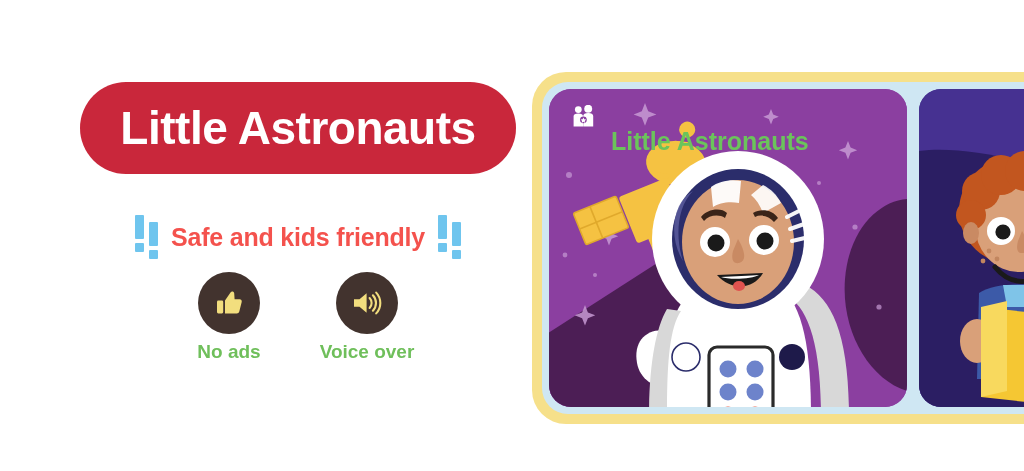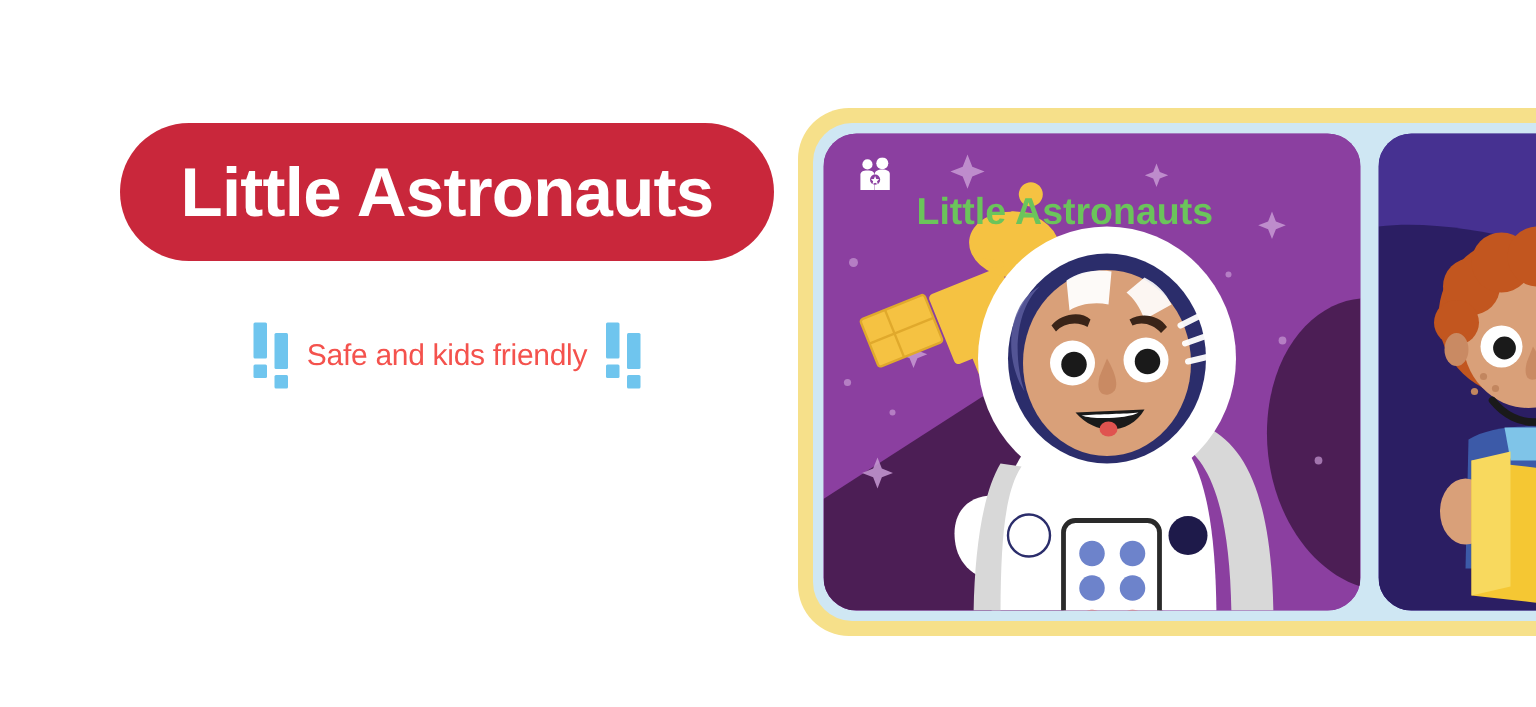--- a/index.html
+++ b/index.html
@@ -69,22 +69,22 @@
   .bang .dot {
     width: 9px; height: 9px;
     background: #6FC5EE;
     border-radius: 1px;
   }
   .bang.raised { margin-top: 0px; }
   .bang.lower  { margin-top: 7px; }
 
   #tagline-text {
     color: #F4524D;
-    font-size: 20px;
-    font-weight: normal;
+    font-size: 25px;
+    font-weight: bold;
     white-space: nowrap;
     letter-spacing: -0.2px;
   }
 
   #badges-row {
     position: absolute;
     left: 80px; top: 272px;
     width: 436px;
     display: flex;
     justify-content: center;
@@ -195,20 +195,45 @@
           <span class="stem"></span>
           <span class="dot"></span>
         </span>
       <span class="bang lower">
           <span class="stem"></span>
           <span class="dot"></span>
         </span>
     </span>
   </div>
 
+  <div id="badges-row">
+
+    <div class="badge">
+      <div class="badge-circle">
+        <svg width="36" height="36" viewBox="0 0 36 36">
+          <path d="M14 15.5 L19.5 7.5 C20.6 5.8 23 6.4 23.2 8.3 L23.6 14.2 L28.6 14.2 C30.1 14.2 31.1 15.6 30.7 17 L28.3 26.4 C28 27.6 27 28.4 25.8 28.4 L14 28.4 Z" fill="#F2DE7E"></path>
+          <rect x="6" y="15.6" width="6.2" height="12.8" rx="1.3" fill="#F2DE7E"></rect>
+        </svg>
+      </div>
+      <div class="badge-label">No ads</div>
+    </div>
+
+    <div class="badge">
+      <div class="badge-circle">
+        <svg width="36" height="36" viewBox="0 0 36 36">
+          <path d="M5 14.2 H10.5 L17.6 8.2 V27.8 L10.5 21.8 H5 Z" fill="#F2DE7E"></path>
+          <path d="M20.6 13 A7.2 7.2 0 0 1 20.6 23" fill="none" stroke="#F2DE7E" stroke-width="2.1" stroke-linecap="round"></path>
+          <path d="M23.9 10.3 A11.2 11.2 0 0 1 23.9 25.7" fill="none" stroke="#F2DE7E" stroke-width="2.1" stroke-linecap="round"></path>
+          <path d="M27.2 7.6 A15.2 15.2 0 0 1 27.2 28.4" fill="none" stroke="#F2DE7E" stroke-width="2.1" stroke-linecap="round"></path>
+        </svg>
+      </div>
+      <div class="badge-label">Voice over</div>
+    </div>
+
+  </div>
 </div>
 
 <div id="cards-frame">
   <div id="cards-inner">
 
     <div class="app-card" id="card-astronauts">
 
       <svg class="card-svg" viewBox="0 0 358 338" preserveAspectRatio="xMidYMid slice">
         <defs>
           <clipPath id="clipCard1">

